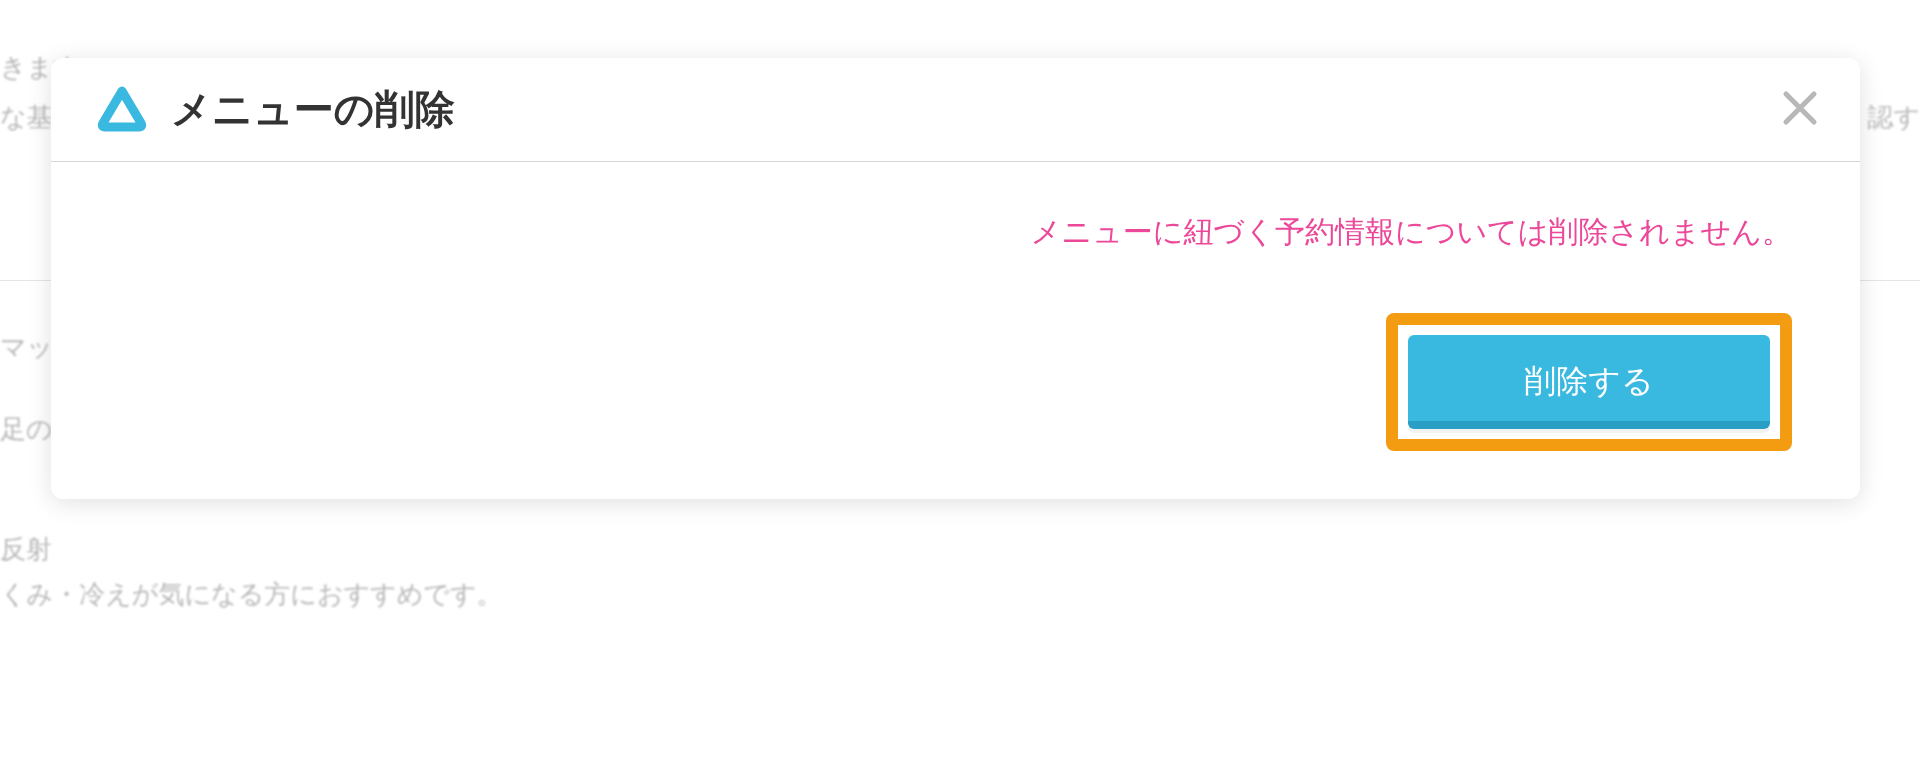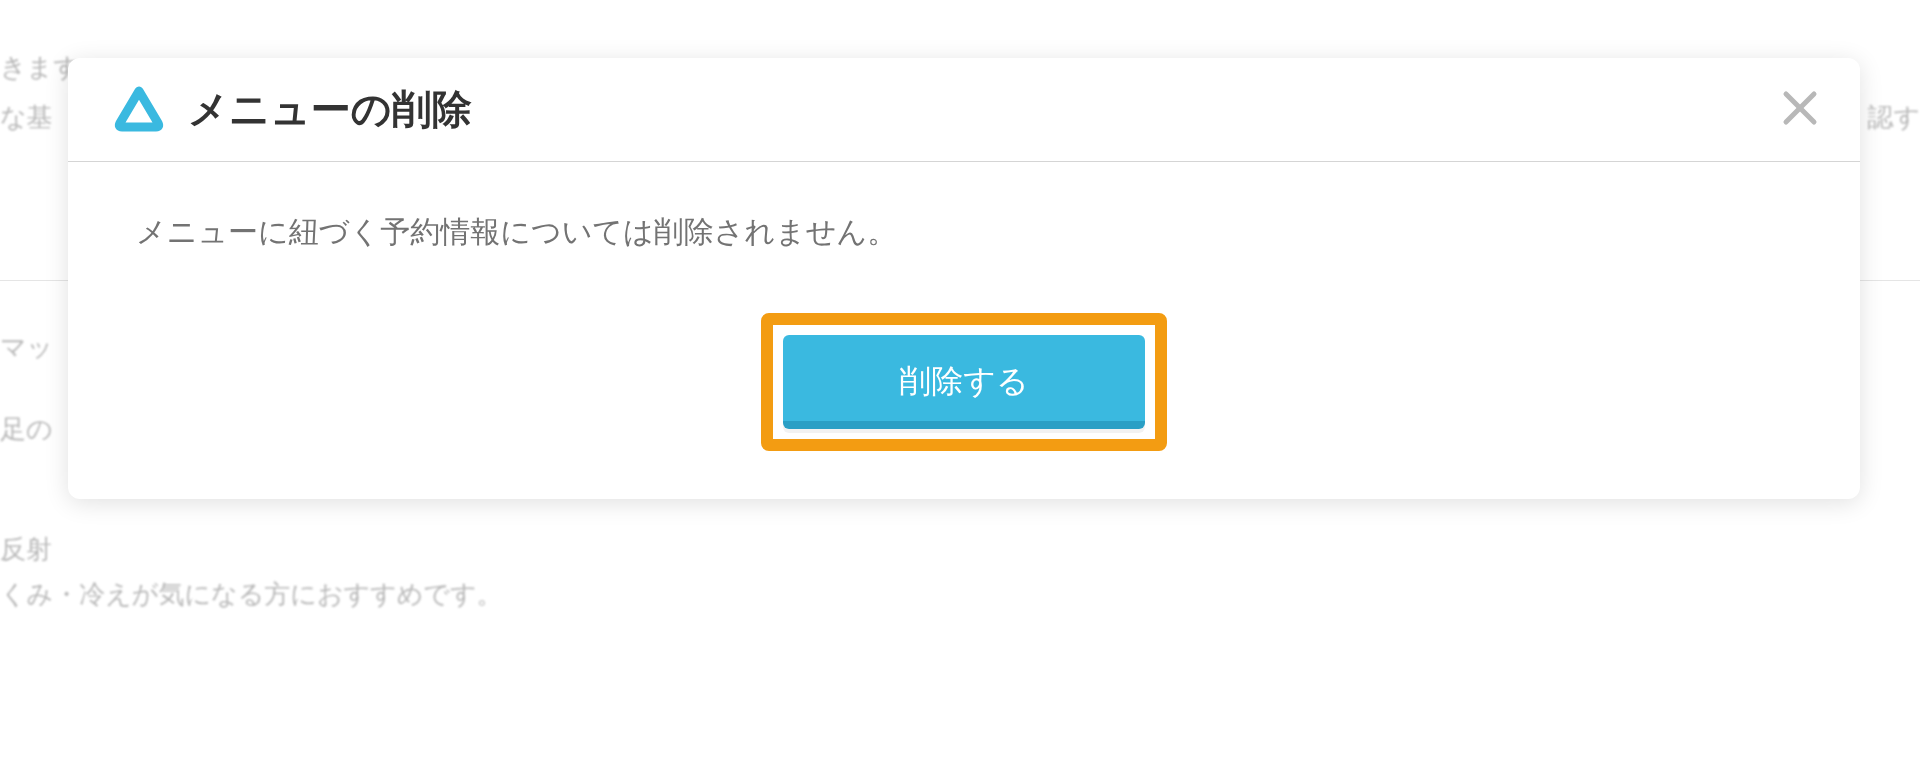--- a/index.html
+++ b/index.html
@@ -34,21 +34,21 @@
       position: absolute;
       top: 280px;
       left: 0;
       width: 1920px;
       height: 1px;
       background: #e5e5e5;
     }
     .modal {
       position: absolute;
       top: 58px;
-      left: 68px;
+      left: 51px;
       right: 60px;
       background: #ffffff;
       border-radius: 12px;
       box-shadow: 0 4px 24px rgba(0, 0, 0, 0.12);
       overflow: visible;
     }
     .modal-header {
       display: flex;
       align-items: center;
       padding: 24px 44px 24px 44px;
@@ -82,27 +82,28 @@
     }
     .close-button svg {
       width: 36px;
       height: 36px;
     }
     .modal-body {
       padding: 44px 68px 48px 68px;
     }
     .modal-message {
       font-size: 30px;
-      color: #737373;
+      color: #ec4899;
       line-height: 1.7;
       margin-bottom: 56px;
+      text-align: right;
     }
     .button-wrapper {
       display: flex;
-      justify-content: center;
+      justify-content: flex-end;
     }
     .button-highlight {
       border: 12px solid #f39c12;
       border-radius: 8px;
       padding: 10px;
       display: inline-block;
     }
     .delete-button {
       background: linear-gradient(to bottom, #3ab9e0 0%, #3ab9e0 92%, #2a9fc5 92%);
       color: #ffffff;

